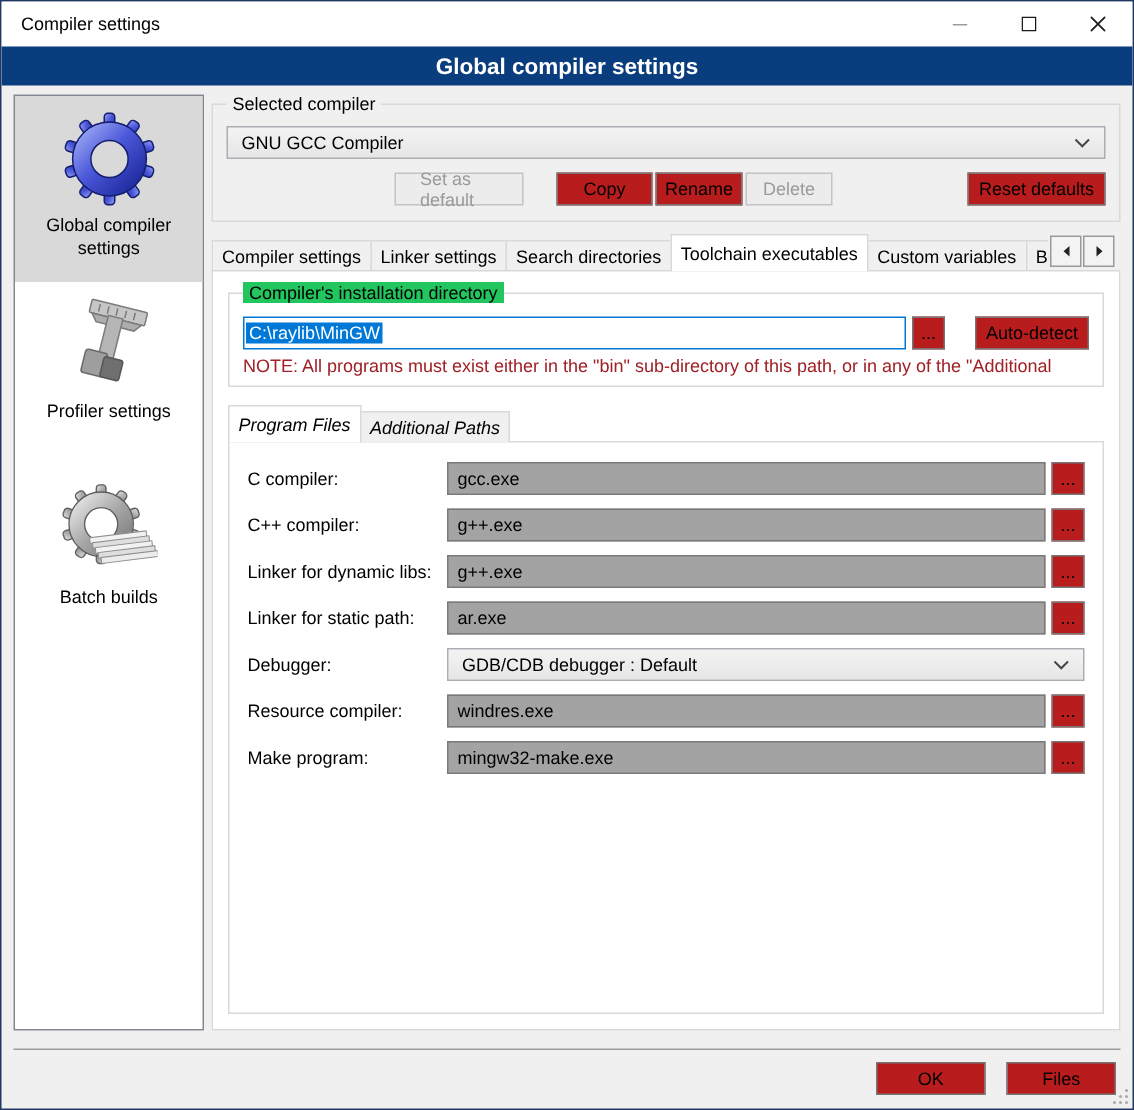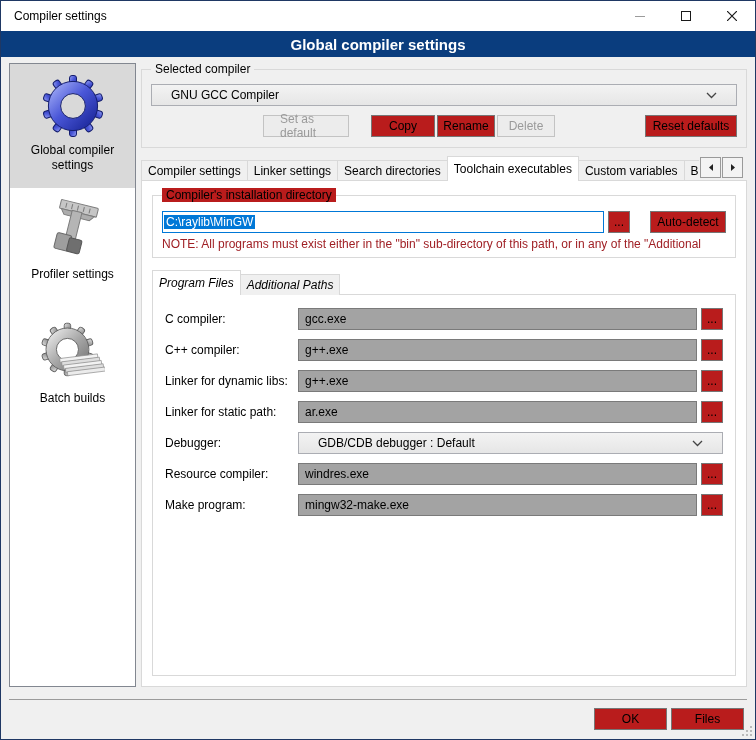--- a/index.html
+++ b/index.html
@@ -25,27 +25,27 @@
   .side-item { height:124px; display:flex; flex-direction:column; align-items:center; padding-top:10px; cursor:default; }
   .side-item.selected { background:#d9d9d9; }
   .side-item .icon64 { width:64px; height:64px; }
   .side-item .side-label { margin-top:5px; text-align:center; font-size:12px; line-height:15px; padding:0 4px; }
 
   .rightpane { position:absolute; left:140px; right:8px; top:0; bottom:12px; display:flex; flex-direction:column; }
 
   
   .groupbox { position:relative; border:1px solid #d9d9d9; }
   .groupbox > .gb-label { position:absolute; top:-8px; left:9px; padding:0 4px; font-size:12px; background:#f0f0f0; }
-  .groupbox.on-white > .gb-label { background:#b91c1c; }
+  .groupbox.on-white > .gb-label { background:#22c55e; }
 
   .gb-compiler { margin-top:12px; padding:14px 9px 10px 9px; }
 
   
   .combo { height:22px; border:1px solid #abadb3; background:linear-gradient(#f3f3f3,#e6e6e6);
-           display:flex; align-items:center; padding:0 19px; }
+           display:flex; align-items:center; padding:0 9px; }
   .combo .combo-value { flex:1; font-size:12px; }
 
   
   .btn { height:22px; background:#b91c1c; border:1px solid #767676; font-size:12px;
          display:flex; align-items:center; justify-content:center; font-family:"Liberation Sans",sans-serif; }
   .btn.disabled { color:#9a9a9a; border-color:#c3c3c3; background:#ececec; }
   .btn-row-top { display:flex; margin-top:9px; height:22px; }
 
   
   .tabstrip { position:relative; display:flex; align-items:flex-end; height:25px; margin-top:8px; }
@@ -75,21 +75,21 @@
   .field-row { display:flex; align-items:center; height:22px; }
   .field-label { width:133px; flex-shrink:0; font-size:12px; }
   .field-ctl { flex:1; display:flex; }
   .txt { flex:1; height:22px; border:1px solid #7a7a7a; padding:0 6px; font-size:12px;
          font-family:"Liberation Sans",sans-serif; background:#a3a3a3; }
   .field-ctl .combo { flex:1; }
 
   
   .footer { position:absolute; bottom:0; left:0; right:0; height:40px; }
   .footer .sep { position:absolute; top:0; left:8px; right:8px; height:1px; background:#9b9b9b; }
-  .footer-btns { position:absolute; right:11px; top:9px; display:flex; gap:4px; }
+  .footer-btns { position:absolute; right:11px; top:9px; display:flex; gap:14px; }
   .footer-btns .btn { width:73px; }
   .grip { position:absolute; right:2px; bottom:2px; }
 
   svg { display:block; }
 </style>
 </head>
 <body>
 
 <div class="window">
 

